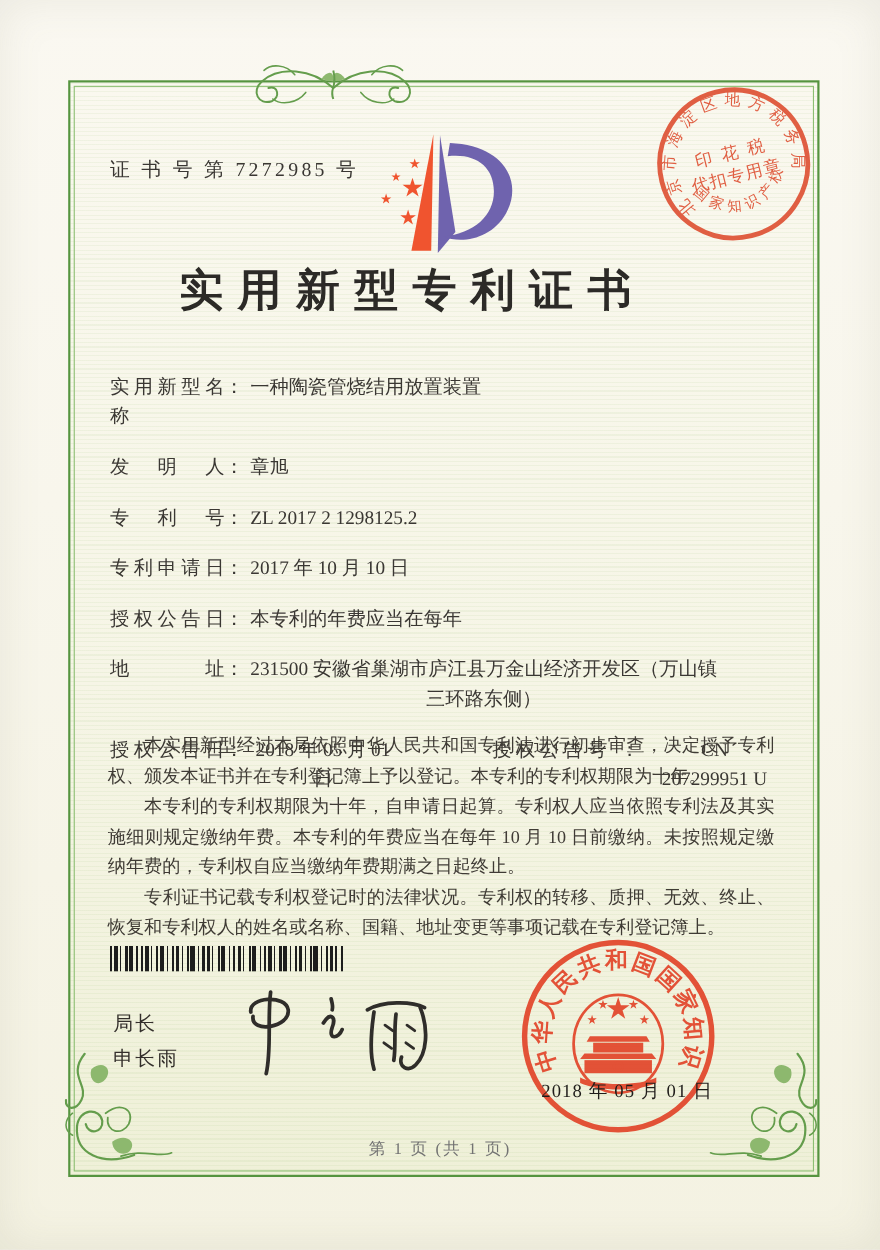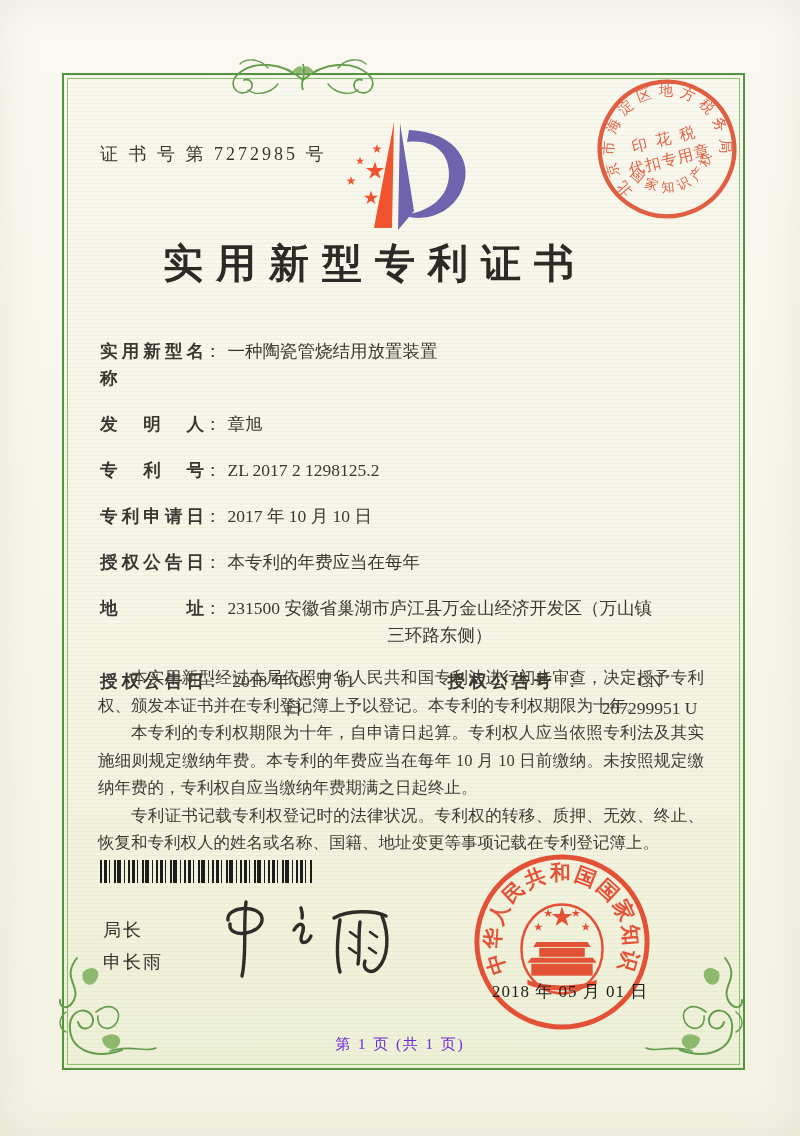--- a/index.html
+++ b/index.html
@@ -28,21 +28,21 @@
   .cert-no{
     position:absolute;left:100px;top:112px;font-size:18px;letter-spacing:3px;color:#3a3733;margin-top:30px;
   }
   .logo{position:absolute;left:308px;top:118px;width:185px;height:115px;}
   .title{
     position:absolute;left:0;top:236px;width:750px;text-align:center;
     font-size:40px;font-weight:600;letter-spacing:13px;color:#2c2a27;
   }
   .fields{position:absolute;left:100px;top:338px;width:600px;font-size:17.5px;color:#3a3733;}
   .frow{display:flex;align-items:flex-start;margin-bottom:19px;line-height:27px;}
-  .flabel{display:inline-block;width:104px;text-align:justify;text-align-last:justify;flex:0 0 104px;font-weight:bold;}
+  .flabel{display:inline-block;width:104px;text-align:justify;text-align-last:justify;flex:0 0 104px;}
   .fcolon{flex:0 0 auto;margin-right:6px;}
   .fvalue{white-space:pre-line;text-align:center;}
   .grant-row{display:flex;}
   .grant-right{margin-left:88px;display:flex;gap:12px;}
   .paras{
     position:absolute;left:98px;top:664px;width:606px;
     font-size:16.5px;line-height:27.5px;text-align:justify;color:#3f3b35;
   }
   .paras p{margin:0;text-indent:2em;}
   .barcode{
@@ -56,21 +56,21 @@
       #1d1d1d 24px 25px,rgba(0,0,0,0) 25px 28px);
   }
   .signer-title{position:absolute;left:103px;top:918px;font-size:18px;letter-spacing:2px;}
   .signer-name{position:absolute;left:103px;top:950px;font-size:18px;letter-spacing:2px;}
   .signature{position:absolute;left:216px;top:896px;width:195px;height:85px;}
   .seal{position:absolute;left:468px;top:848px;width:188px;height:188px;opacity:.93;}
   .seal-date{position:absolute;left:492px;top:980px;font-size:17px;letter-spacing:1px;color:#1f1d1a;z-index:5;}
   .tax-stamp{position:absolute;left:596px;top:78px;width:142px;height:142px;transform:rotate(-14deg);opacity:.88;}
   .footer{
     position:absolute;left:0;top:1035px;width:800px;text-align:center;
-    font-size:15px;letter-spacing:2px;color:#6d28d9;
+    font-size:15px;letter-spacing:2px;color:#737373;
   }
   svg text{font-family:"Liberation Serif","DejaVu Serif",serif;}
 </style>
 </head>
 <body>
 
 <div class="paper"></div>
 
 <div class="frame">
   <div class="frame-inner"></div>

